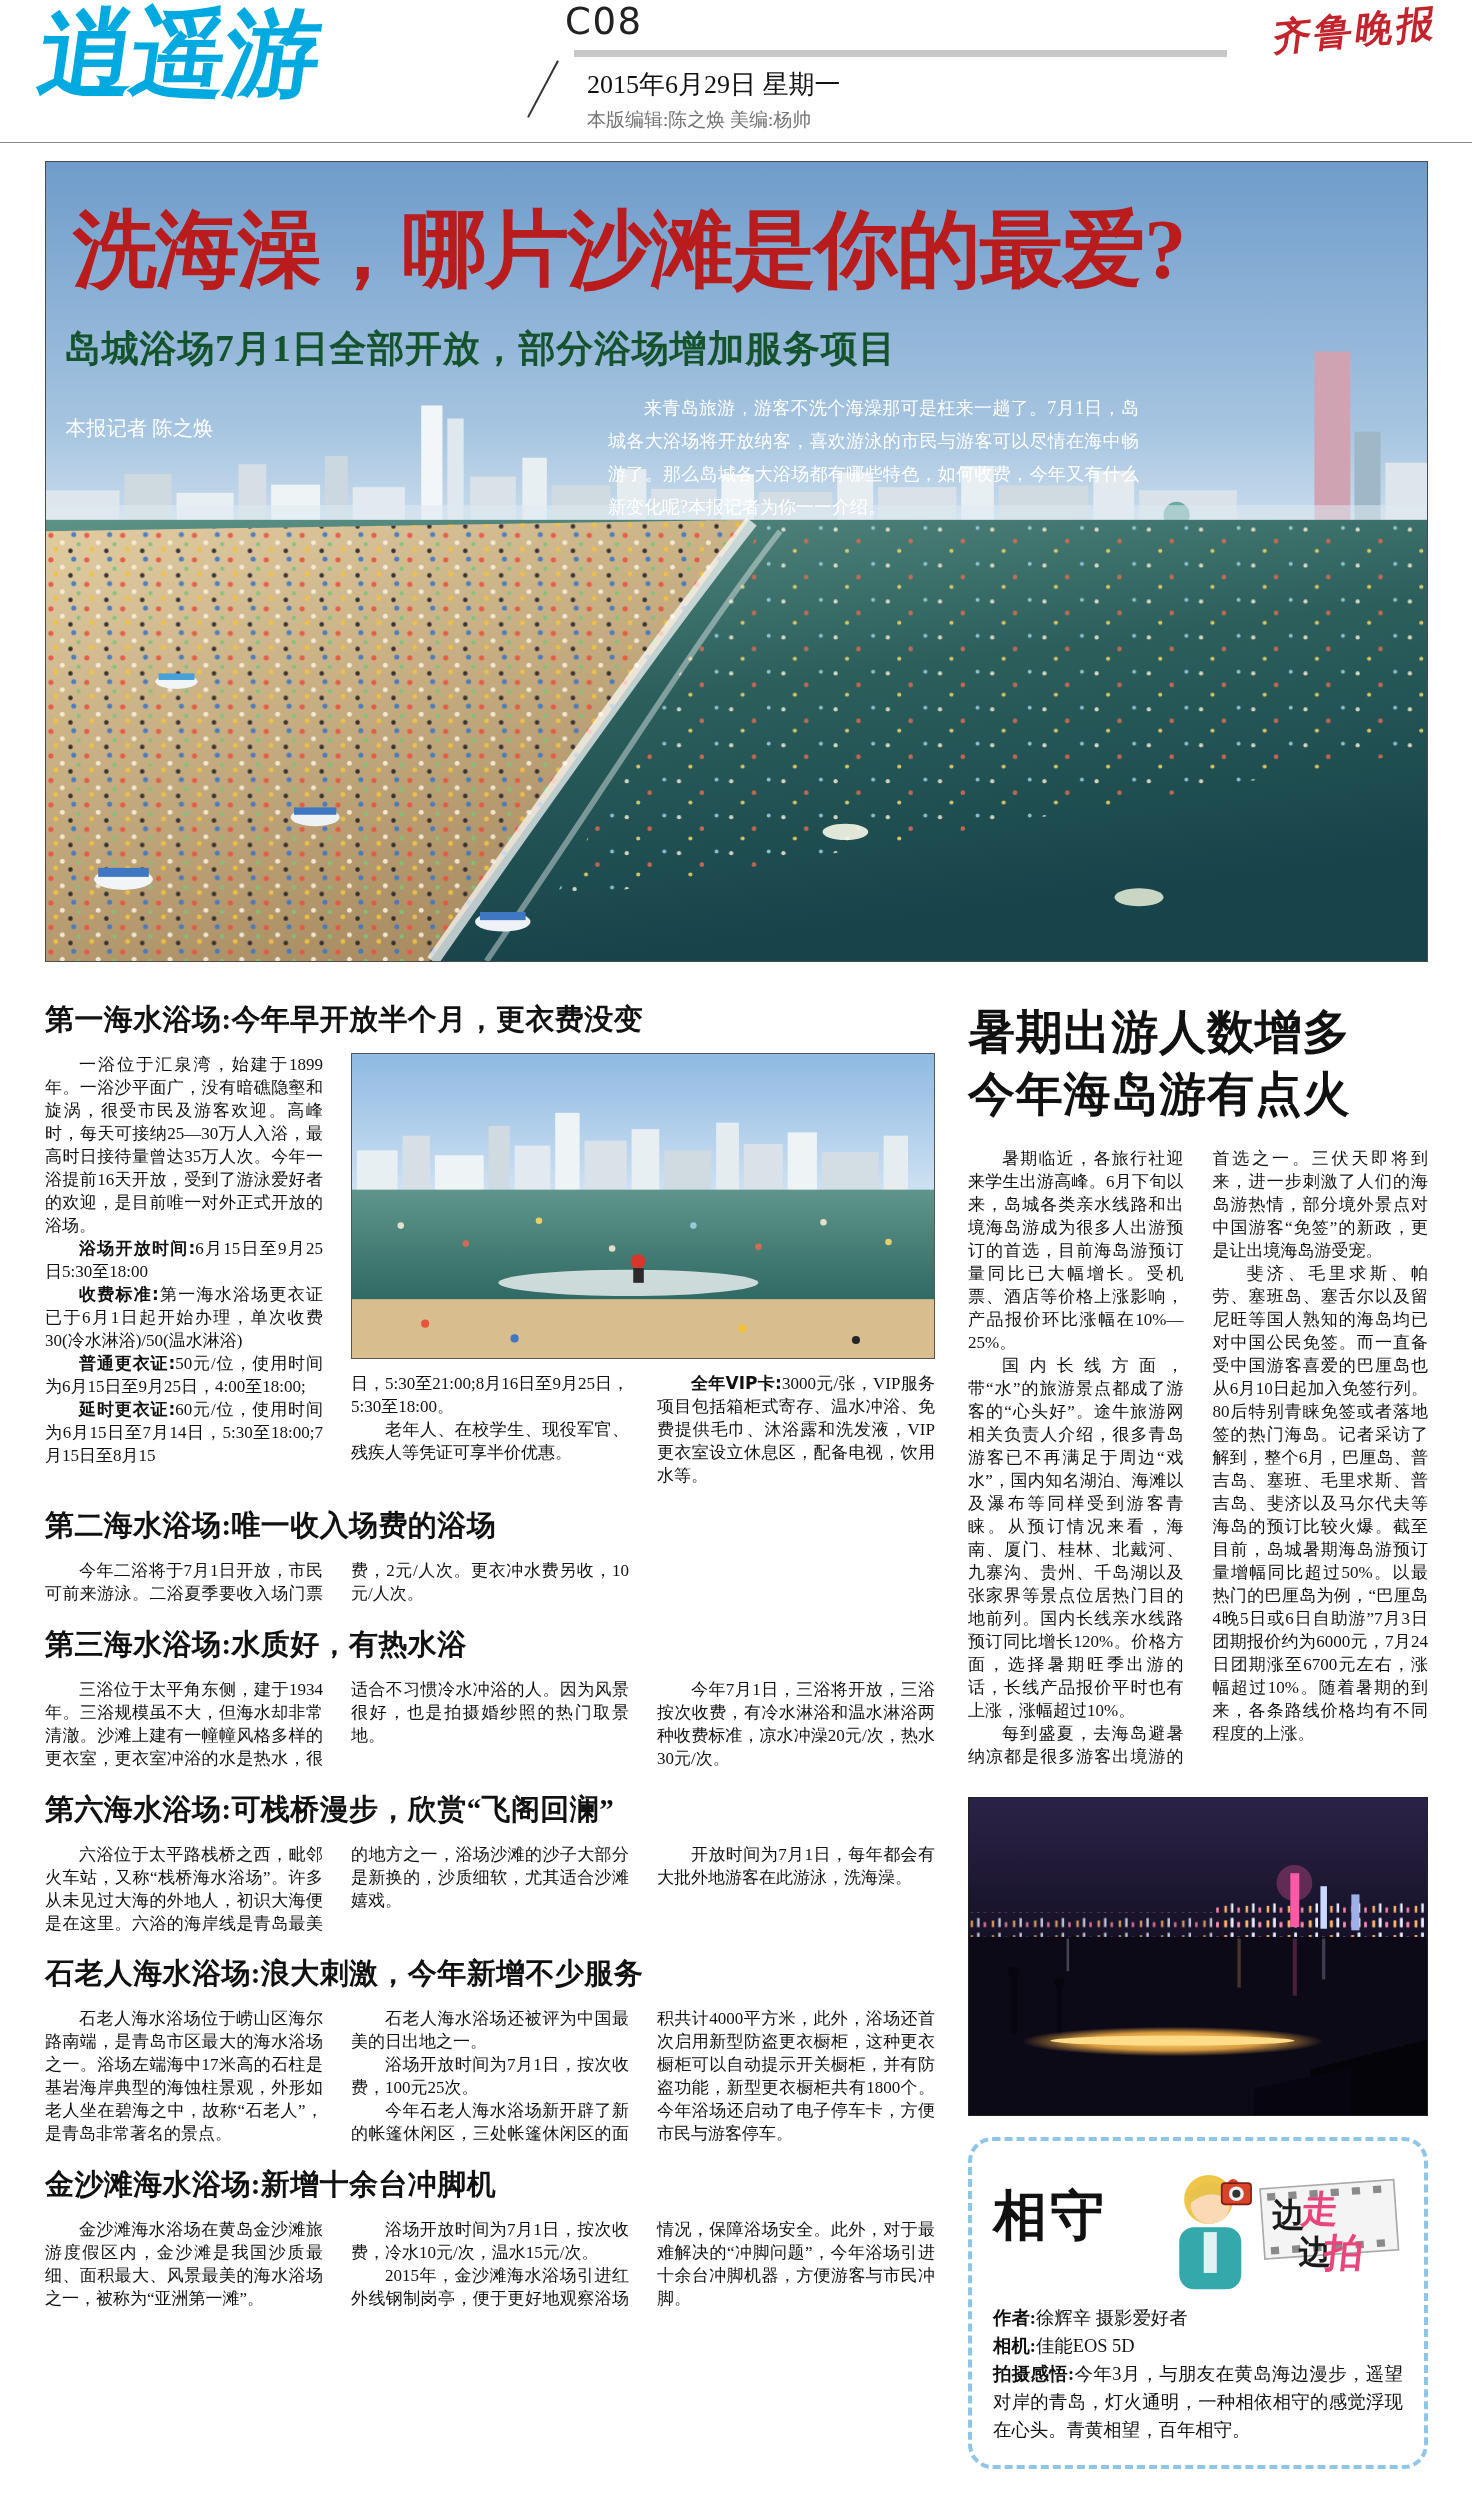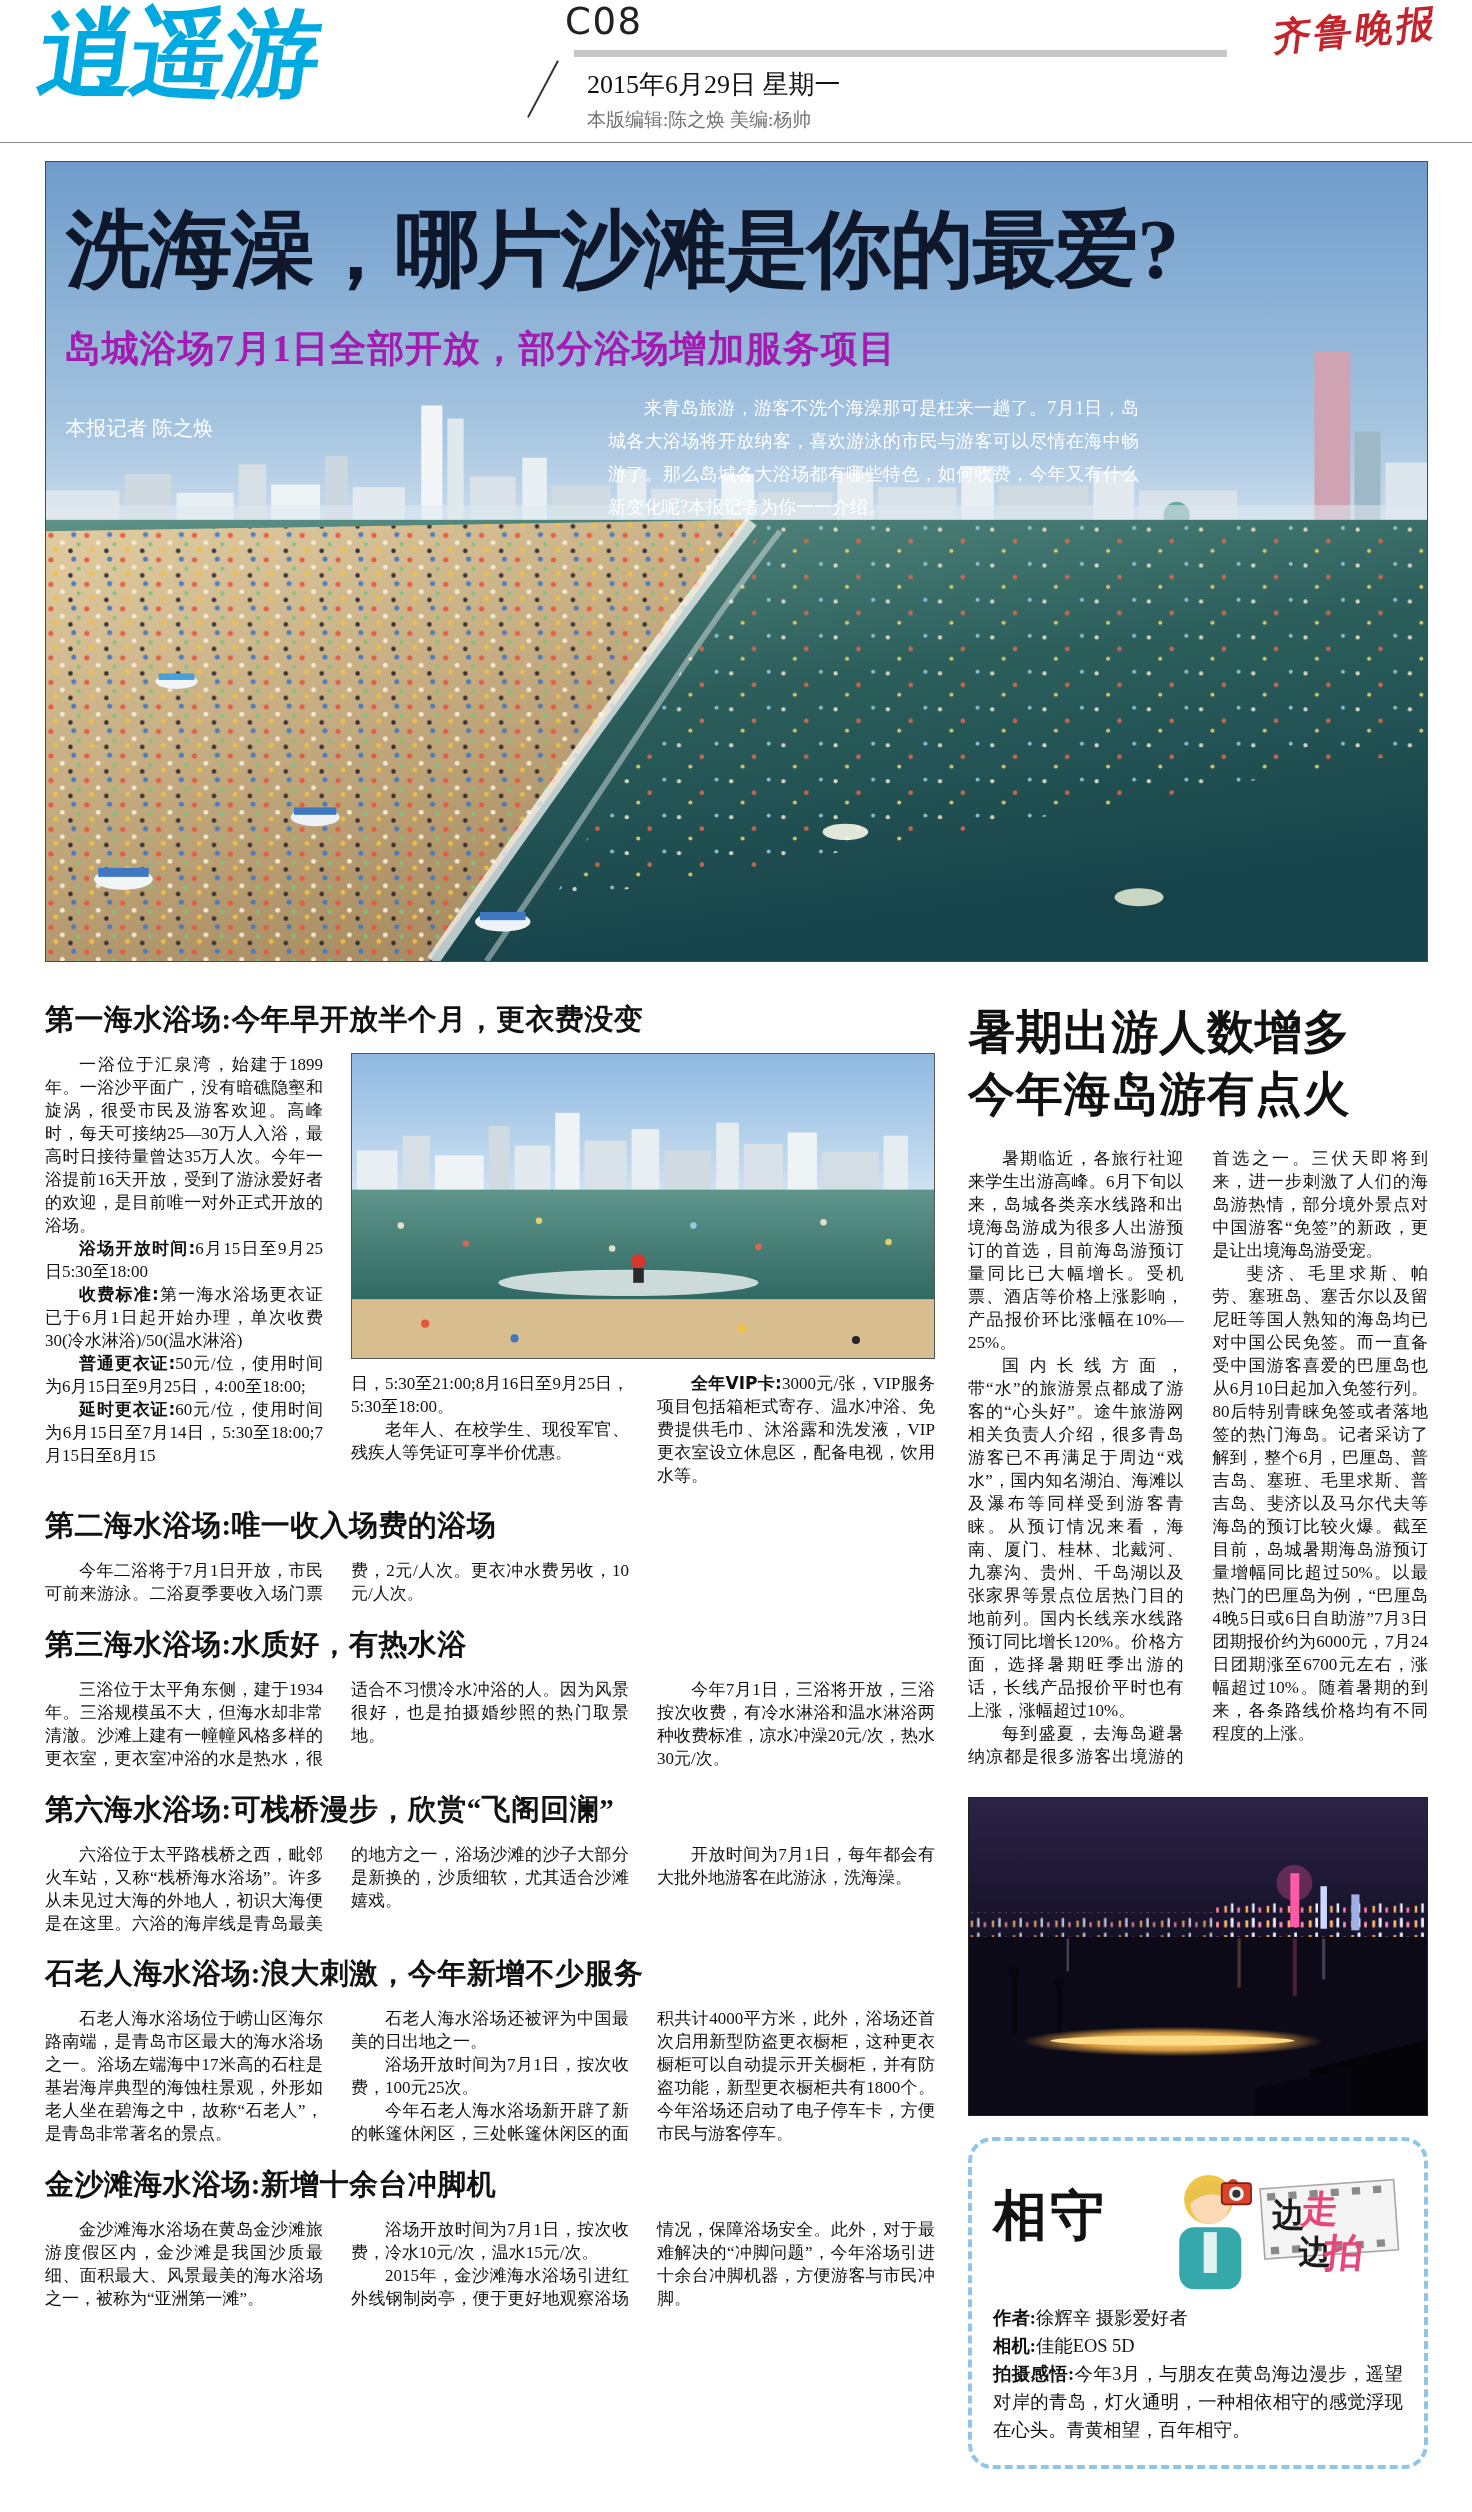--- a/index.html
+++ b/index.html
@@ -28,25 +28,25 @@
     position:absolute;right:-9.8px;top:4.9px;color:#c3242b;
     font-size:38px;font-weight:bold;font-family:"DejaVu Serif","Liberation Serif",serif;
     transform:rotate(-5deg) skewX(-12deg);letter-spacing:3.3px;white-space:nowrap;
   }
   .mh-rule{border:none;border-top:1.6px solid #8a8a8a;margin:4.9px -45px 0 -45px;}
 
   
   .hero{position:relative;margin-top:18px;height:799px;border:0.8px solid #4a4a4a;overflow:hidden;}
   .hero svg{position:absolute;inset:0;width:100%;height:100%;display:block;}
   .hero-headline{
-    position:absolute;left:20px;top:31px;color:#0f172a;font-weight:bold;
+    position:absolute;left:27px;top:31px;color:#b91c1c;font-weight:bold;
     font-size:84px;letter-spacing:-1.6px;white-space:nowrap;
     font-family:"Liberation Serif","DejaVu Serif",serif;
   }
-  .hero-sub{position:absolute;left:18px;top:162px;color:#a21caf;font-weight:bold;font-size:37px;letter-spacing:0.8px;white-space:nowrap;}
+  .hero-sub{position:absolute;left:18px;top:162px;color:#14532d;font-weight:bold;font-size:37px;letter-spacing:0.8px;white-space:nowrap;}
   .hero-byline{position:absolute;left:19.6px;top:252px;color:#fff;font-size:20.4px;}
   .hero-intro{position:absolute;left:562px;top:230px;width:531px;color:#fff;font-size:18px;line-height:33px;text-indent:2em;text-align:justify;}
 
   
   .content{display:flex;gap:33px;margin-top:38px;align-items:flex-start;}
   .main{width:890px;}
   .sidebar{width:460px;}
 
   .sec{margin-bottom:19.6px;}
   .sec-h{font-size:29px;font-weight:bold;margin:0 0 13px 0;font-family:"Liberation Serif","DejaVu Serif",serif;letter-spacing:0.4px;}

